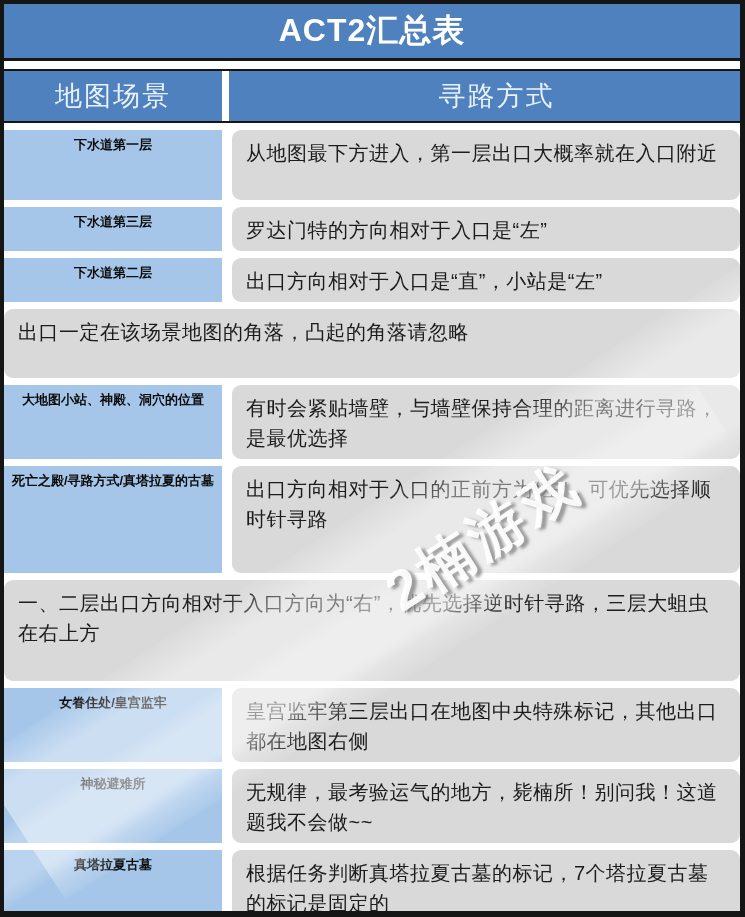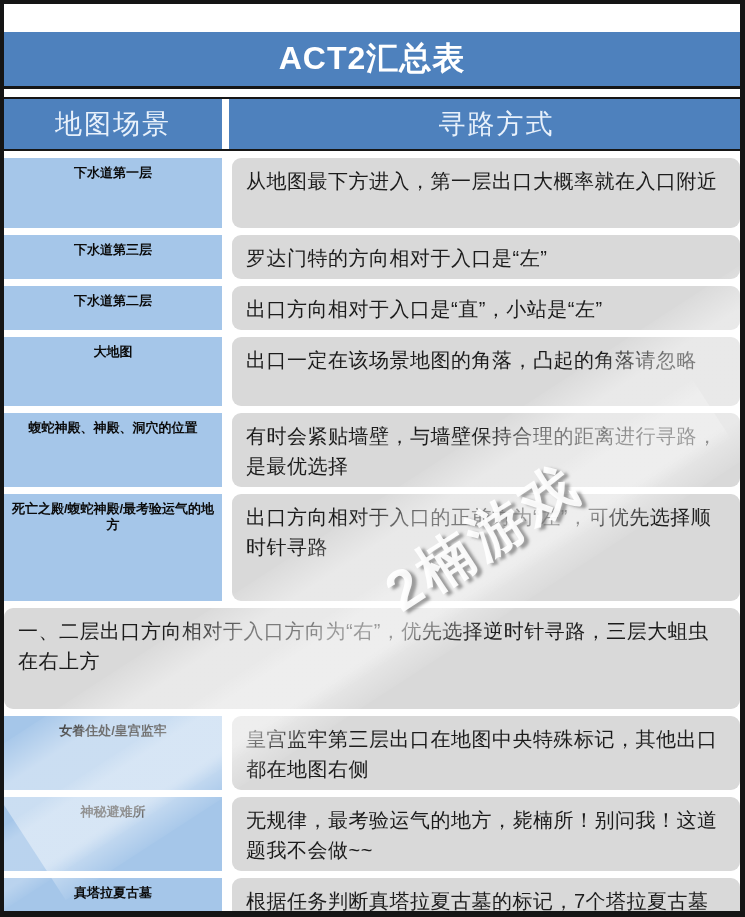--- a/index.html
+++ b/index.html
@@ -13,21 +13,21 @@
     border-right:5px solid #151515;
     border-top:4px solid #151515;
     border-bottom:6px solid #151515;
     font-family:"Liberation Sans","DejaVu Sans",sans-serif;
   }
   .title-bar{
     height:54px;
     background:#4E81BD;
     border-bottom:3px solid #161616;
     display:flex;align-items:center;justify-content:center;
-    color:#ffffff;font-size:32px;font-weight:bold;letter-spacing:1px;margin-top:28px;
+    color:#ffffff;font-size:32px;font-weight:bold;letter-spacing:1px;
   }
   .gap-h{height:8px;background:#ffffff;}
   .header-row{
     height:50px;
     background:#4E81BD;
     border-top:2px solid #161616;
     border-bottom:2px solid #161616;
     display:flex;align-items:stretch;
   }
   .header-cell{
@@ -120,31 +120,30 @@
       <div class="cell-scene" style="min-height:42px">下水道第三层</div>
       <div class="cell-method" style="min-height:42px">罗达门特的方向相对于入口是“左”</div>
     </div>
 
     <div class="row">
       <div class="cell-scene" style="min-height:42px">下水道第二层</div>
       <div class="cell-method" style="min-height:42px">出口方向相对于入口是“直”，小站是“左”</div>
     </div>
 
     <div class="row">
-      <div class="cell-scene" style="min-height:69px">大地图</div>
       <div class="cell-method" style="min-height:69px">出口一定在该场景地图的角落，凸起的角落请忽略</div>
     </div>
 
     <div class="row">
-      <div class="cell-scene" style="min-height:72px">蝮蛇神殿、神殿、洞穴的位置</div>
+      <div class="cell-scene" style="min-height:72px">大地图小站、神殿、洞穴的位置</div>
       <div class="cell-method" style="min-height:72px">有时会紧贴墙壁，与墙壁保持合理的距离进行寻路，是最优选择</div>
     </div>
 
     <div class="row">
-      <div class="cell-scene" style="min-height:107px">死亡之殿/蝮蛇神殿/最考验运气的地方</div>
+      <div class="cell-scene" style="min-height:107px">死亡之殿/寻路方式/真塔拉夏的古墓</div>
       <div class="cell-method" style="min-height:107px">出口方向相对于入口的正前方为“左”，可优先选择顺时针寻路</div>
     </div>
 
     <div class="row">
       <div class="cell-method" style="min-height:101px">一、二层出口方向相对于入口方向为“右”，优先选择逆时针寻路，三层大蛆虫在右上方</div>
     </div>
 
     <div class="row">
       <div class="cell-scene" style="min-height:74px">女眷住处/皇宫监牢</div>
       <div class="cell-method" style="min-height:74px">皇宫监牢第三层出口在地图中央特殊标记，其他出口都在地图右侧</div>

